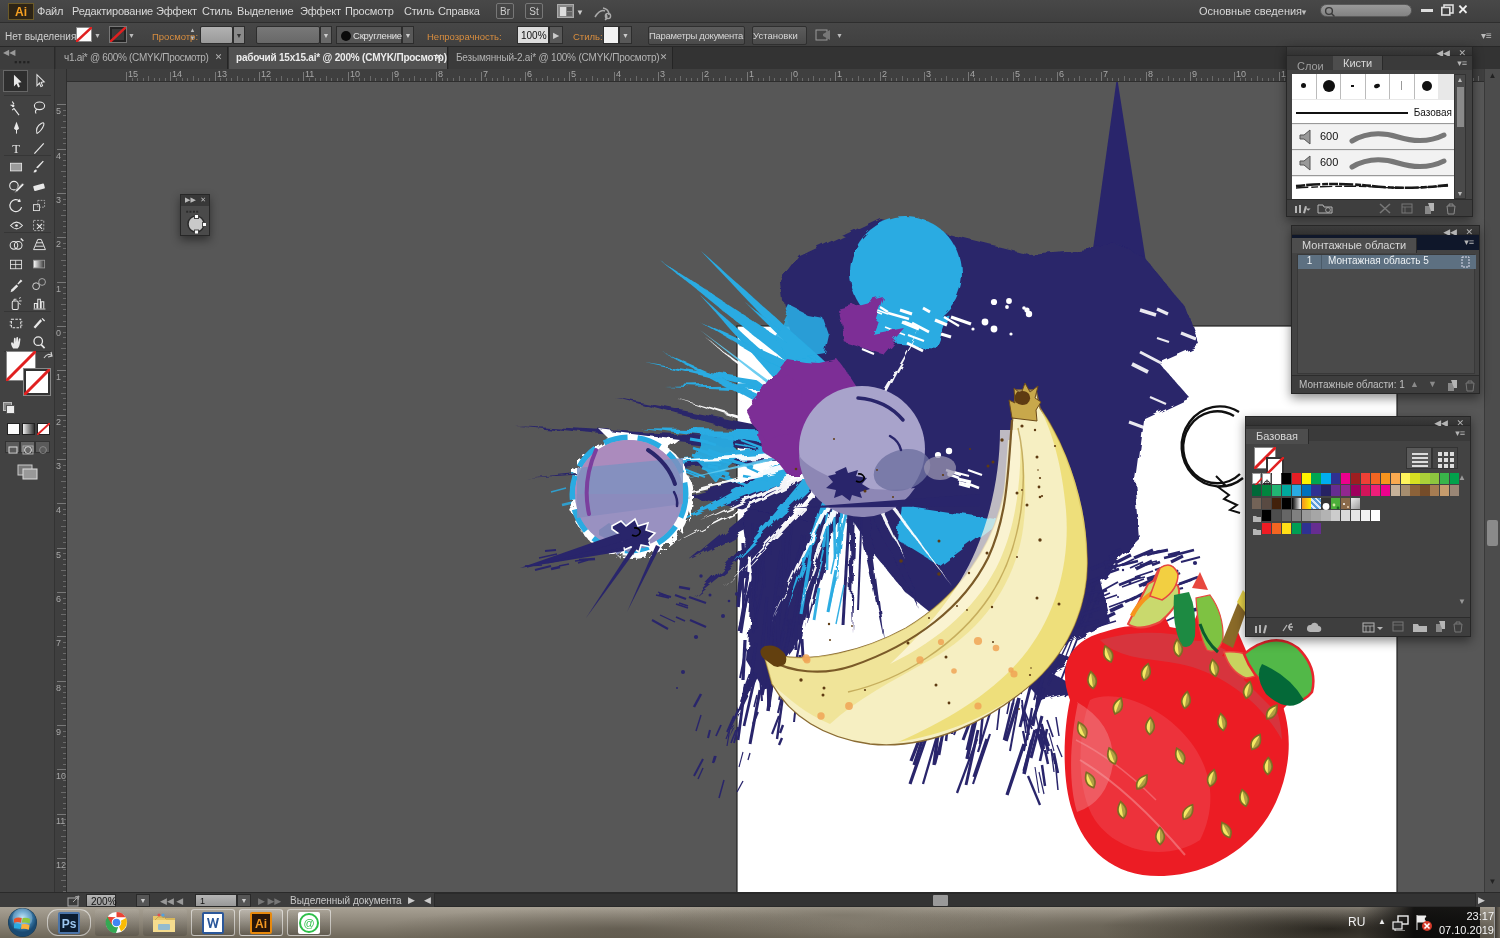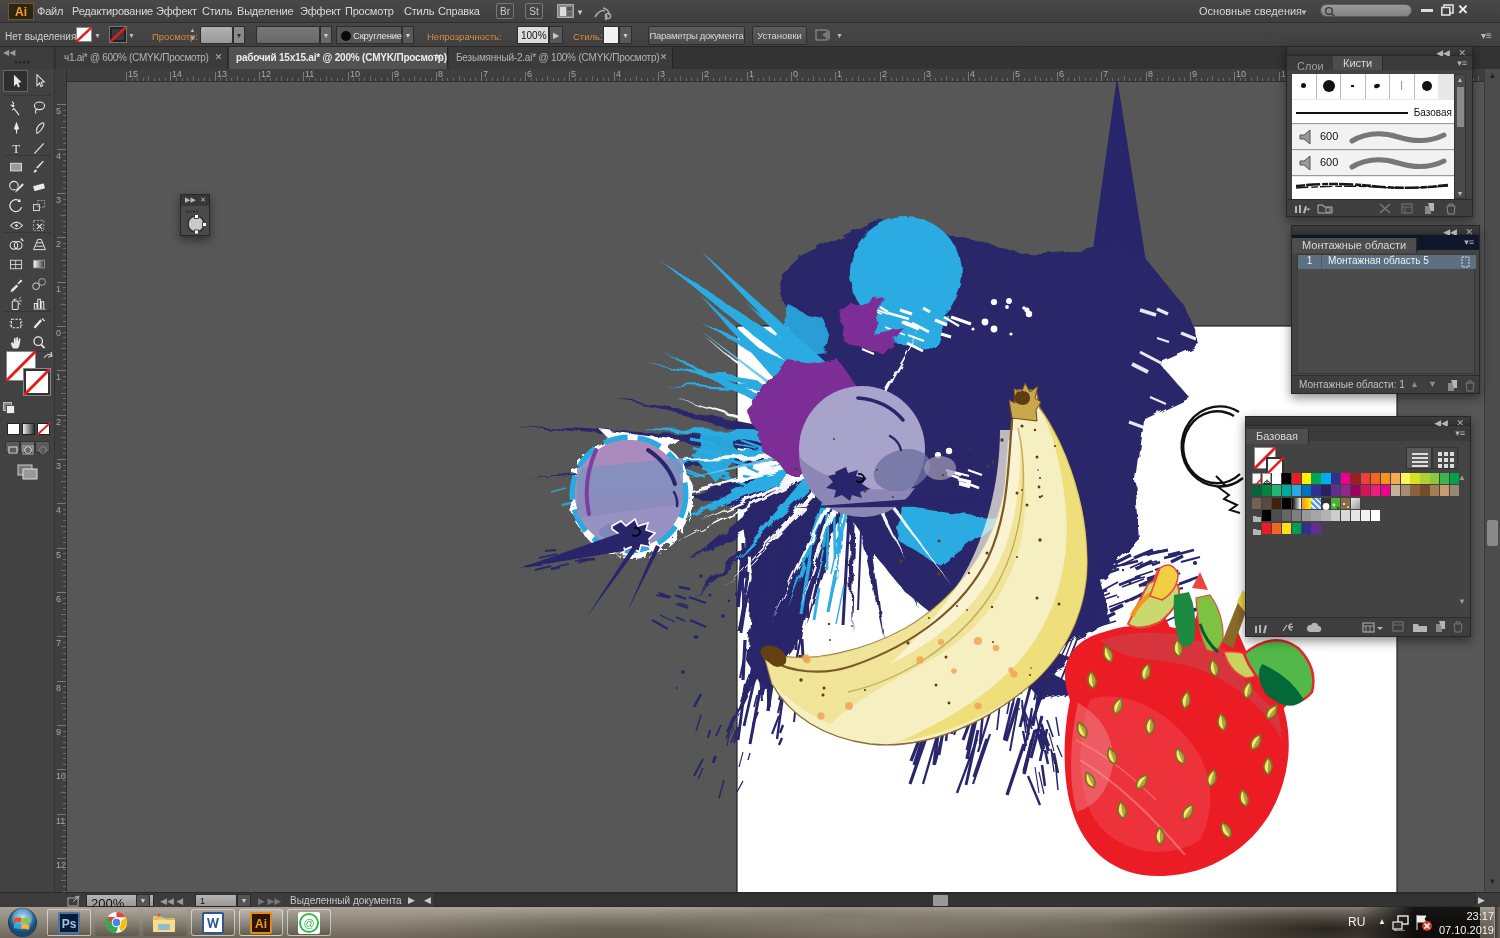--- a/index.html
+++ b/index.html
@@ -1,17 +1,17 @@
 <!DOCTYPE html>
 <html><head><meta charset="utf-8"><style>
 *{margin:0;padding:0;box-sizing:border-box}
 body{width:1500px;height:938px;overflow:hidden;font-family:"Liberation Sans",sans-serif;background:#575757;position:relative}
 .ab{position:absolute}
 .or{color:#d98e3f}
-.btn{background:linear-gradient(#5c5c5c,#4a4a4a);border:1px solid #2f2f2f;border-radius:2px;color:#d6d6d6;font-size:11px;text-align:center}
+.btn{background:linear-gradient(#5c5c5c,#4a4a4a);border:1px solid #2f2f2f;border-radius:2px;color:#d6d6d6;font-size:11px;text-align:left}
 .ddl{border:1px solid #2d2d2d;border-radius:2px;font-size:11px;color:#222}
 .panel{position:absolute;background:#434343;border:1px solid #272727;box-shadow:0 4px 10px rgba(0,0,0,0.45)}
 .phead{height:9px;background:linear-gradient(#3c3c3c,#323232);position:relative;border-bottom:1px solid #2a2a2a}
 .ptab{font-size:11px;color:#d8d8d8;background:#4d4d4d;display:inline-block;padding:1px 10px 2px;border-right:1px solid #2a2a2a}
 .pico{position:absolute;color:#b5b5b5;font-size:9px}
 </style></head><body>
 
 <div class="ab" style="left:0;top:0;width:1500px;height:23px;background:linear-gradient(#484848,#3f3f3f);border-bottom:1px solid #2e2e2e">
  <div class="ab" style="left:8px;top:3px;width:26px;height:17px;background:#2d2416;border:1px solid #6b5a28;color:#f7a021;font-size:12px;font-weight:bold;text-align:center;line-height:16px">Ai</div>
  <div class="ab" style="left:0;top:5px;color:#d9d9d9;font-size:11px;letter-spacing:-0.2px">
@@ -1469,21 +1469,21 @@
  <div class="ab" style="left:0;top:2px;width:15px;text-align:center;color:#222;font-size:8px">▲</div>
  <div class="ab" style="left:2px;top:451px;width:11px;height:26px;background:#8a8a8a;border-radius:2px"></div>
  <div class="ab" style="left:0;top:808px;width:15px;text-align:center;color:#222;font-size:8px">▼</div>
 </div>
 
 <div class="ab" style="left:0;top:892px;width:1500px;height:15px;background:#3c3c3c;border-top:1px solid #2a2a2a">
  <svg class="ab" style="left:67px;top:1px" width="16" height="13">
       <rect x="1" y="4" width="10" height="8" fill="none" stroke="#aaa"></rect>
       <path d="M6,8 l6,-6 m0,0 l-4,1 m4,-1 l-1,4" stroke="#aaa" fill="none"></path>
     </svg>
- <div class="ab" style="left:86px;top:1px;width:68px;height:13px;background:linear-gradient(#b5b5b5,#989898);border:1px solid #2a2a2a;color:#111;font-size:13px;padding:1px 0 0 4px">200%</div>
+ <div class="ab" style="left:86px;top:1px;width:30px;height:13px;background:linear-gradient(#b5b5b5,#989898);border:1px solid #2a2a2a;color:#111;font-size:10px;padding:1px 0 0 4px">200%</div>
  <div class="ab" style="left:136px;top:1px;width:14px;height:13px;background:#555;border:1px solid #2a2a2a;color:#ccc;font-size:7px;text-align:center;line-height:12px">▼</div>
  <div class="ab" style="left:160px;top:3px;color:#999;font-size:9px">◀◀ ◀</div>
  <div class="ab" style="left:195px;top:1px;width:42px;height:13px;background:linear-gradient(#b5b5b5,#989898);border:1px solid #2a2a2a;color:#111;font-size:9px;padding:1px 0 0 4px">1</div>
  <div class="ab" style="left:237px;top:1px;width:14px;height:13px;background:#555;border:1px solid #2a2a2a;color:#ccc;font-size:7px;text-align:center;line-height:12px">▼</div>
  <div class="ab" style="left:258px;top:3px;color:#777;font-size:9px">▶ ▶▶</div>
  <div class="ab" style="left:290px;top:2px;color:#c8c8c8;font-size:10px">Выделенный документа</div>
  <div class="ab" style="left:408px;top:2px;color:#ccc;font-size:9px">▶</div>
  <div class="ab" style="left:424px;top:2px;color:#ccc;font-size:9px">◀</div>
  <div class="ab" style="left:434px;top:0px;width:1042px;height:14px;background:#333;border:1px solid #2a2a2a">
    <div class="ab" style="left:498px;top:1px;width:15px;height:11px;background:#999;border-radius:1px"></div>
@@ -1509,21 +1509,21 @@
         </radialGradient>
       </defs>
       <circle cx="16.5" cy="11" r="10" fill="rgba(255,255,255,0.22)"></circle>
       <g transform="translate(8,8) scale(0.78)">
         <path d="M0,5 Q5,2 10,4 L9,10 Q4,8 0,10z" fill="#e8522a"></path>
         <path d="M11,4 Q16,3 21,5 L20,11 Q15,9 10,10z" fill="#8cc63f"></path>
         <path d="M0,12 Q5,10 9,12 L8,18 Q4,17 0,17z" fill="#29abe2"></path>
         <path d="M10,12 Q15,11 20,13 L19,19 Q14,17 9,18z" fill="#fbb03b"></path>
       </g>
     </svg>
- <div style="position:absolute;left:47px;top:2px;width:44px;height:27px;border:1px solid rgba(255,255,255,0.55);border-radius:2px;background:linear-gradient(rgba(255,255,255,0.08),rgba(0,0,0,0.15))">
+ <div style="position:absolute;left:47px;top:2px;width:44px;height:27px;border:1px solid rgba(255,255,255,0.55);border-radius:11px;background:linear-gradient(rgba(255,255,255,0.08),rgba(0,0,0,0.15))">
       <div style="position:absolute;left:10px;top:2px;width:22px;height:22px;background:#0b1c30;border:2px solid #4b74a8;border-radius:2px;color:#9cc6ef;font:bold 12px 'Liberation Sans';text-align:center;line-height:20px">Ps</div>
     </div>
     <div style="position:absolute;left:95px;top:2px;width:44px;height:27px;border-radius:3px;background:linear-gradient(rgba(255,255,255,0.08),rgba(0,0,0,0.15))">
       <svg style="position:absolute;left:10px;top:2px" width="23" height="23" viewBox="0 0 24 24">
         <circle cx="12" cy="12" r="11" fill="#fff"></circle>
         <path d="M12,1 a11,11 0 0 1 9.5,5.5 L12,6.5z" fill="#ea4335"></path>
         <path d="M21.5,6.5 a11,11 0 0 1 -4,14.5 L13,12z" fill="#fbbc05" transform="rotate(5 12 12)"></path>
         <path d="M2.5,6 a11,11 0 0 0 9,17 L15,13z" fill="#34a853"></path>
         <path d="M2.5,6 L11,6.4 7,14z" fill="#ea4335"></path>
         <circle cx="12" cy="12" r="5" fill="#fff"></circle>

